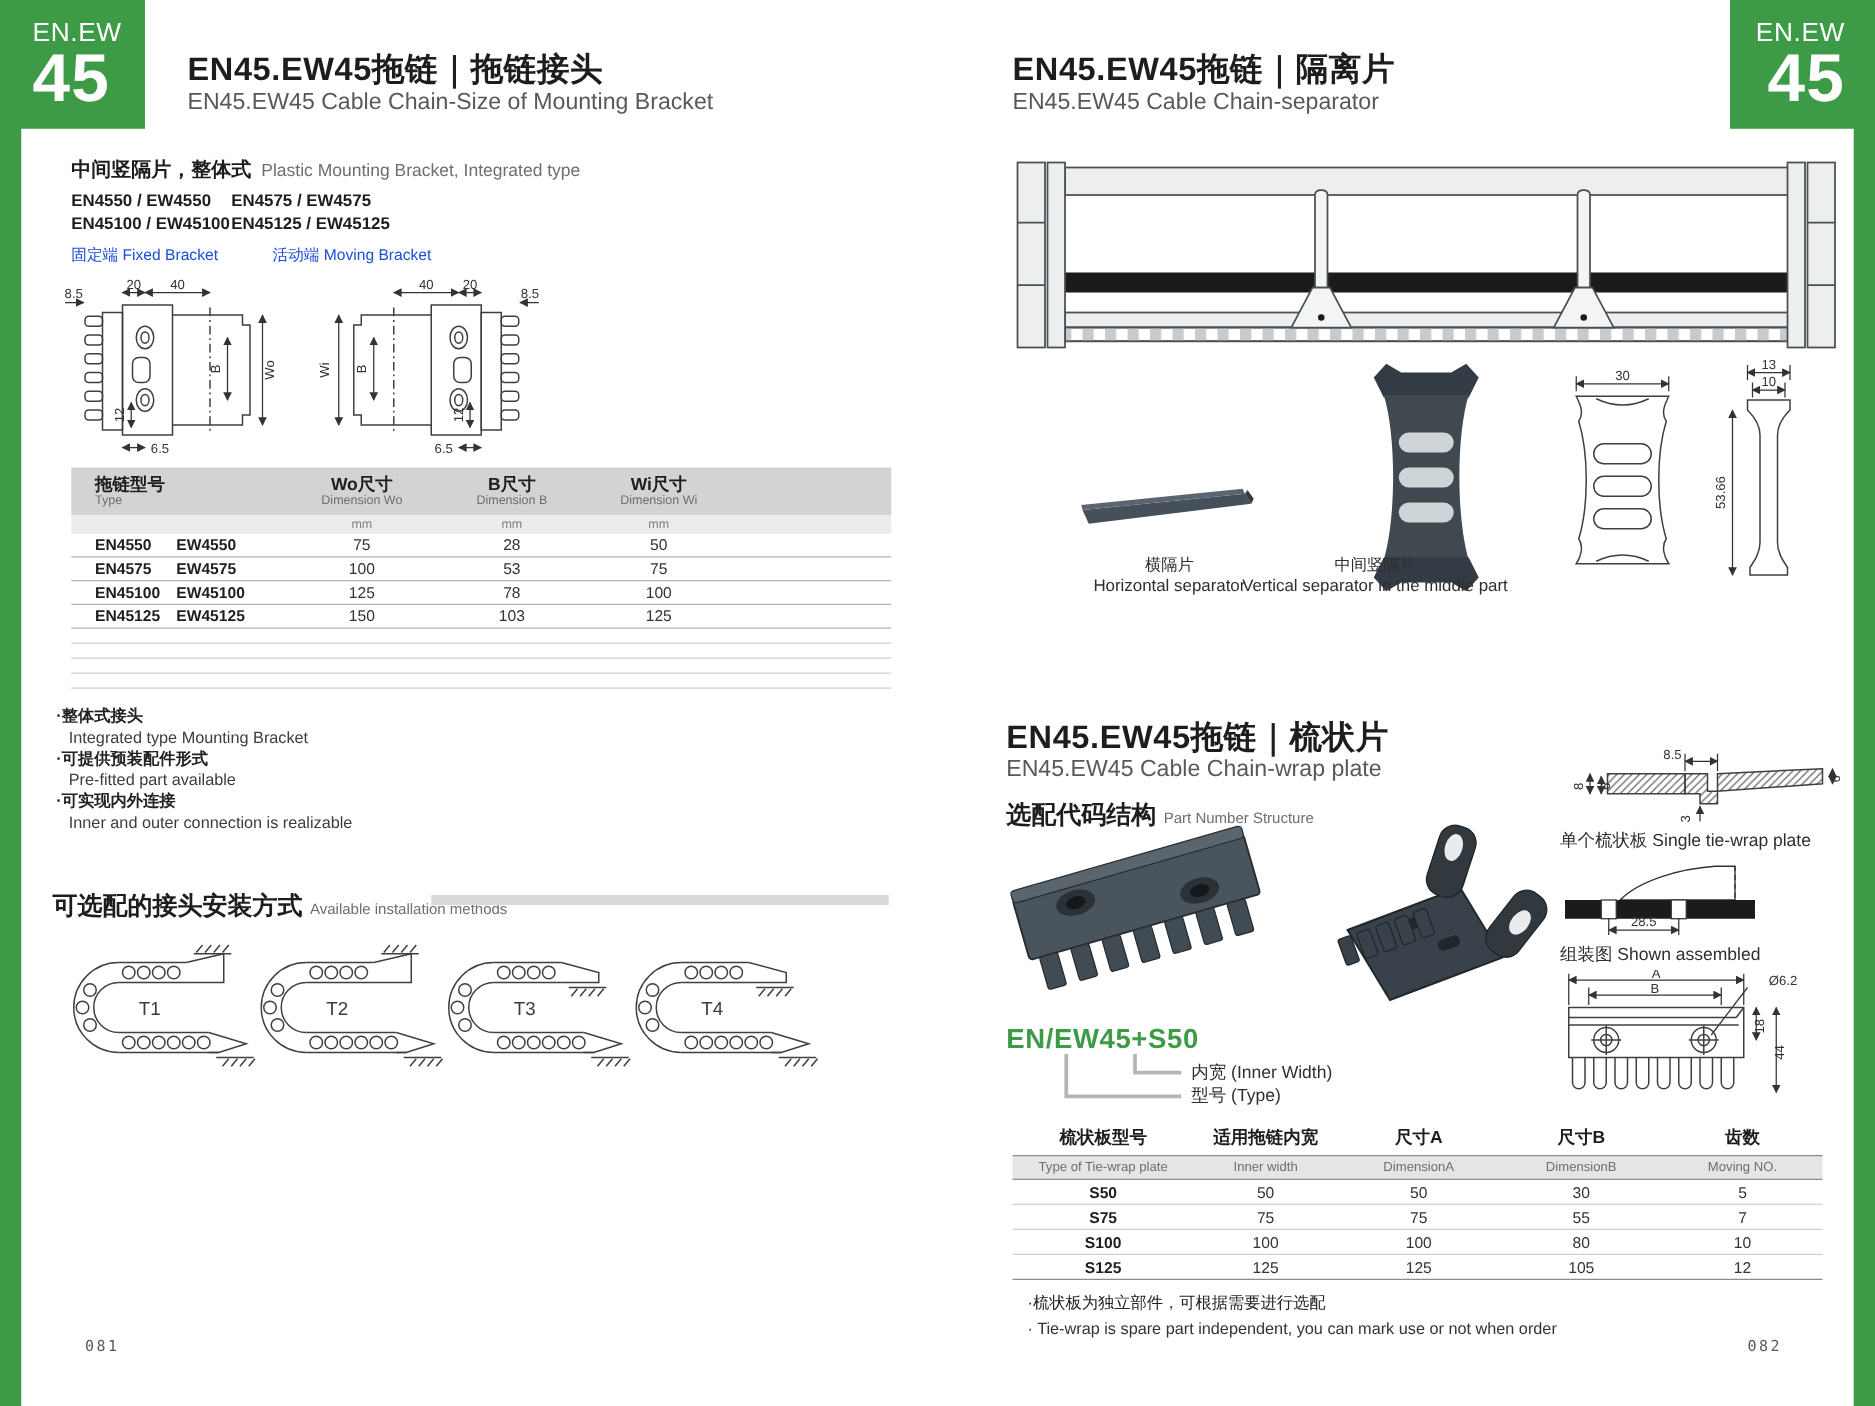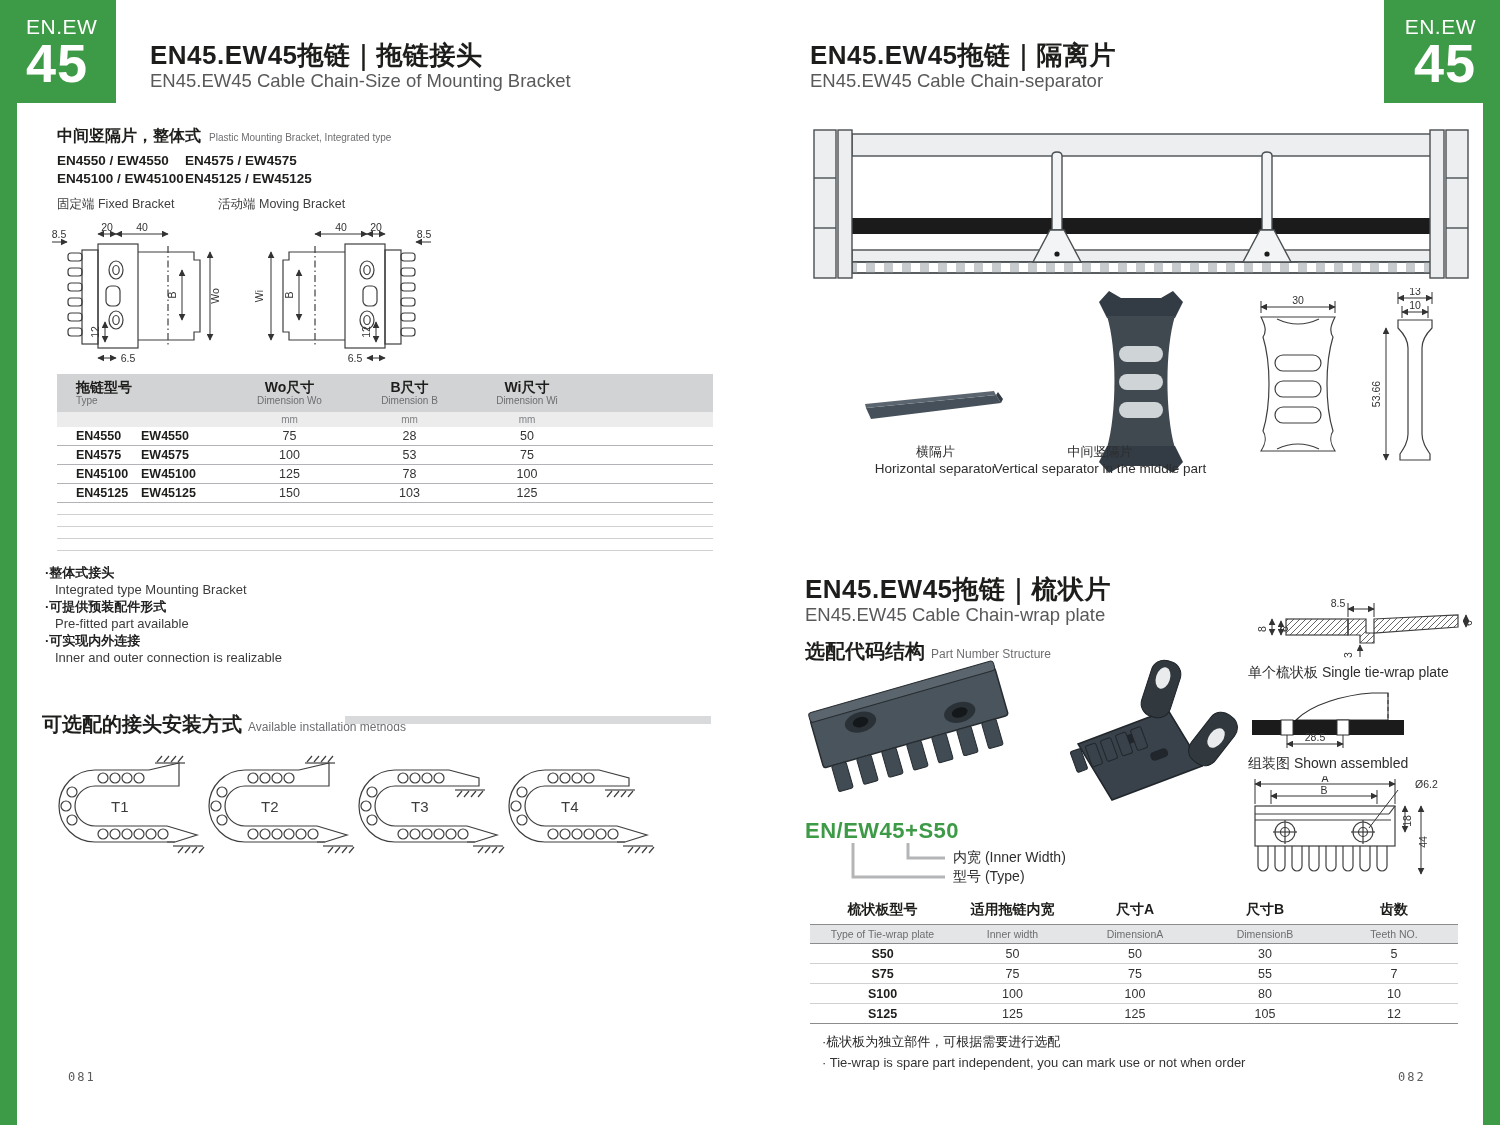--- a/index.html
+++ b/index.html
@@ -10,25 +10,25 @@
   .strip{position:absolute;top:0;width:17px;height:1125px;background:#3d9a46}
   .strip.left{left:0}.strip.right{right:0}
   .badge{position:absolute;top:0;width:116px;height:103px;background:#3d9a46;color:#fff;z-index:3}
   .badge .b1{font-size:21px;letter-spacing:.5px;line-height:24px}
   .badge .b2{font-size:54px;font-weight:bold;line-height:48px;letter-spacing:1px}
   .badge.bl{left:0;padding:15px 0 0 26px}
   .badge.br{right:0;padding:15px 24px 0 0;text-align:right}
   .title-zh{font-size:26px;font-weight:bold;color:#1d1d1b;letter-spacing:.5px}
   .title-en{font-size:18.5px;color:#58595b}
   .h2-zh{font-size:16px;font-weight:bold;color:#1d1d1b}
-  .h2-en{font-size:10px;color:#6d6e71;font-weight:normal;margin-left:8px}
+  .h2-en{font-size:14px;color:#6d6e71;font-weight:normal;margin-left:8px}
   .h3-zh{font-size:20px;font-weight:bold;color:#1d1d1b}
   .h3-en{font-size:12px;color:#6d6e71;font-weight:normal;margin-left:6px}
   .models{font-size:13.5px;font-weight:bold;color:#1d1d1b;line-height:18px}
-  .small{font-size:12.5px;color:#404040}
+  .small{font-size:12.5px;color:#1d4ed8}
   .bar{position:absolute;left:345px;top:716px;width:366px;height:8px;background:#d9dadb}
   .pagenum{position:absolute;top:1070px;font-family:"DejaVu Sans Mono","Liberation Mono",monospace;
            font-size:12px;color:#5a5a5a;letter-spacing:2px}
   
   .ltable{position:absolute;left:57px;top:374px;width:656px;font-size:12.5px}
   .lt-head{display:flex;background:#d2d3d5;height:38px;align-items:center}
   .lt-units{display:flex;background:#ececed;height:15px;font-size:10px;color:#808285;align-items:center}
   .lt-row{display:flex;height:19px;align-items:center;border-bottom:1px solid #b1b3b6}
   .lt-empty{height:12px;border-bottom:1px solid #cfd0d2}
   .col-t{width:175px;padding-left:19px;text-align:left}
@@ -598,21 +598,21 @@
       <div class="rc2">适用拖链内宽</div>
       <div class="rc3">尺寸A</div>
       <div class="rc4">尺寸B</div>
       <div class="rc5">齿数</div>
     </div>
     <div class="rt-s">
       <div class="rc1">Type of Tie-wrap plate</div>
       <div class="rc2">Inner width</div>
       <div class="rc3">DimensionA</div>
       <div class="rc4">DimensionB</div>
-      <div class="rc5">Teeth NO.</div>
+      <div class="rc5">Moving NO.</div>
     </div>
     <div class="rt-r">
       <div class="rc1">S50</div>
       <div class="rc2">50</div>
       <div class="rc3">50</div>
       <div class="rc4">30</div>
       <div class="rc5">5</div>
     </div>
     <div class="rt-r">
       <div class="rc1">S75</div>

